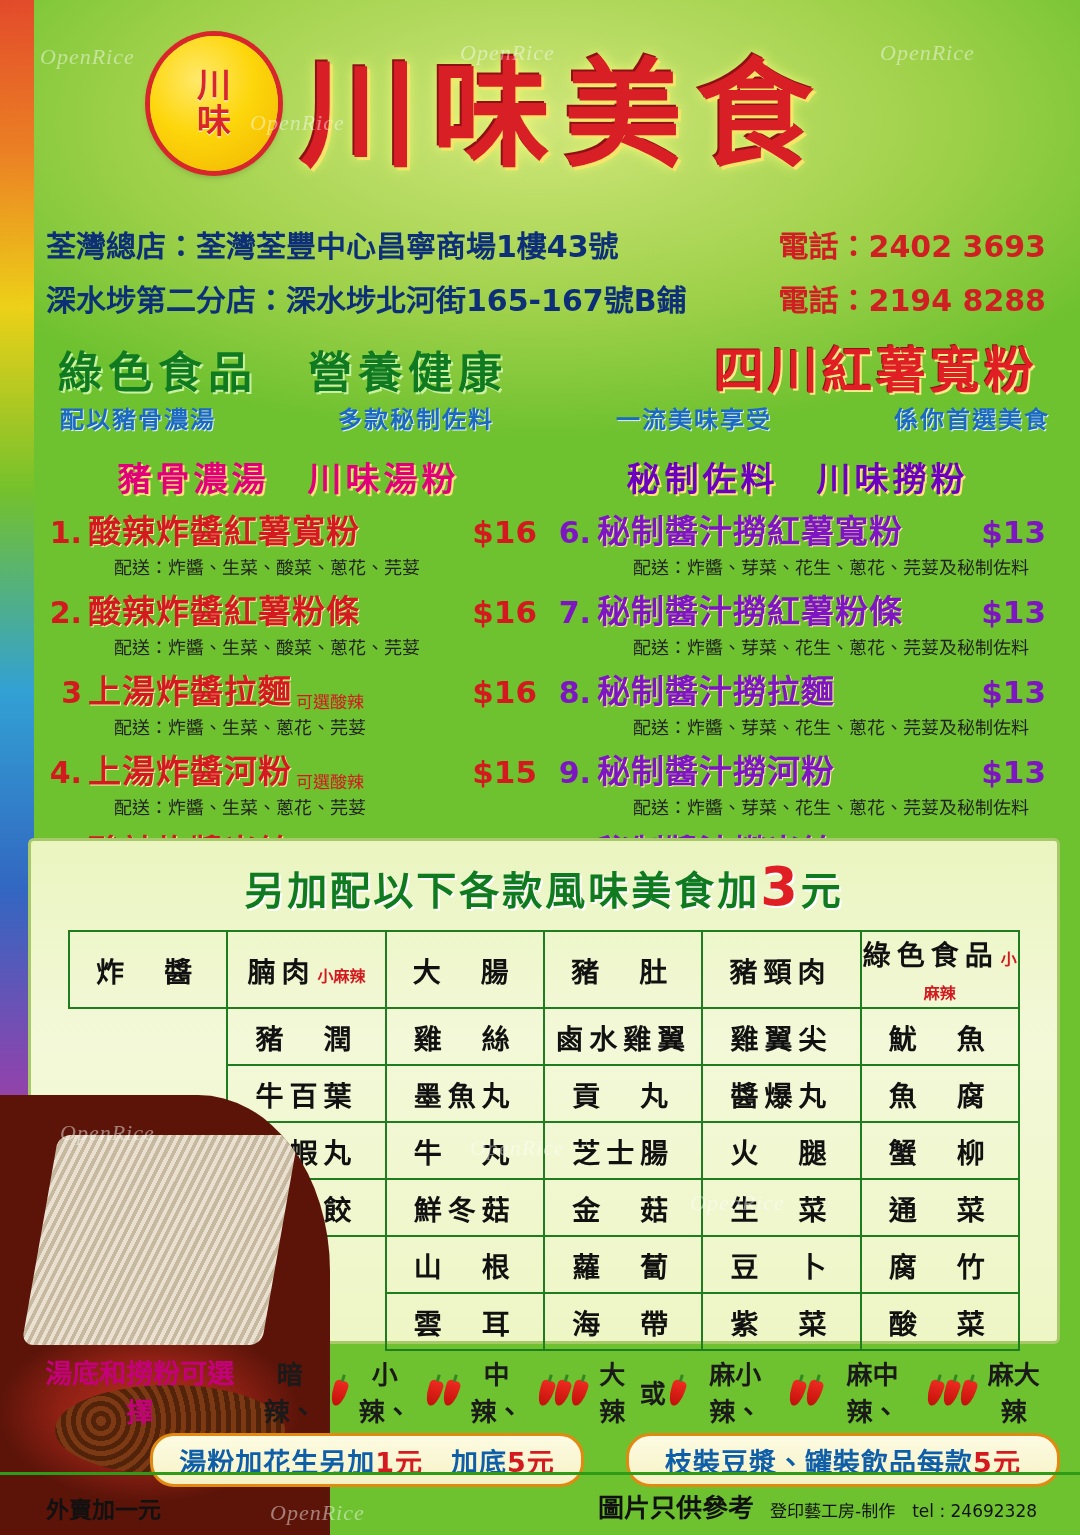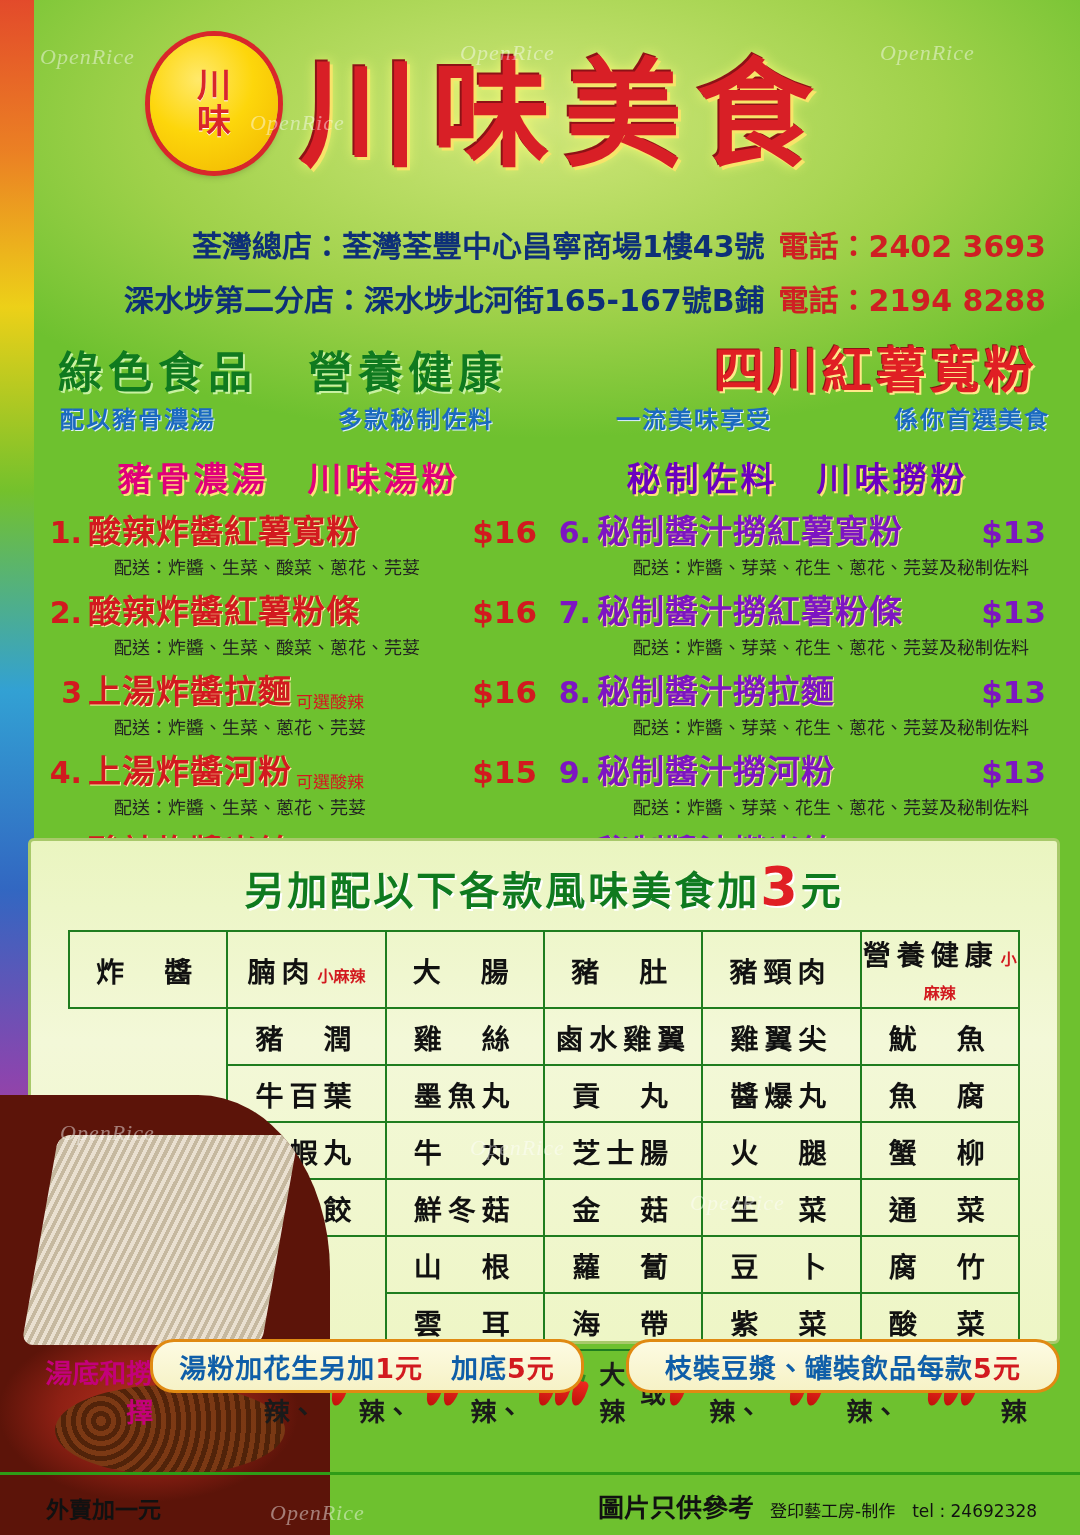--- a/index.html
+++ b/index.html
@@ -47,21 +47,21 @@
       3px 3px 0 #f7e46a,
       -2px -2px 0 #8d1216,
       0 0 14px rgba(255,255,120,.9);
     white-space:nowrap;
     line-height:150px;
   }
 
   
   .addr{position:absolute;left:46px;top:222px;width:1000px;}
   .addrline{
-    display:flex;justify-content:flex-end;align-items:baseline;
+    display:flex;justify-content:space-between;align-items:baseline;
     font-size:30px;color:#0d2f78;font-weight:bold;margin-bottom:10px;
     font-family:"DejaVu Sans","Liberation Sans",sans-serif;
   }
   .addrline .tel{color:#cf1f23;white-space:nowrap;padding-left:14px;}
 
   
   .slogan1{
     position:absolute;left:58px;top:330px;width:980px;
     display:flex;align-items:baseline;gap:19px;
     font-family:"DejaVu Sans","Liberation Sans",sans-serif;
@@ -175,21 +175,21 @@
   .chili{
     display:inline-block;width:14px;height:26px;margin:0 1px -4px 2px;
     background:linear-gradient(180deg,#ef2b20 0%,#c1110b 100%);
     border-radius:40% 40% 60% 60%/20% 20% 80% 80%;
     transform:rotate(18deg);
   }
   .chili::after{content:"";display:block;width:3px;height:7px;background:#2f8a22;margin:-6px auto 0 auto;}
 
   
   .banners{
-    position:absolute;left:150px;top:1339px;width:910px;display:flex;gap:42px;
+    position:absolute;left:150px;top:1433px;width:910px;display:flex;gap:42px;
   }
   .banner{
     flex:1;height:48px;border-radius:24px;
     background:linear-gradient(180deg,#fdfbe2 0%,#f6f2c6 100%);
     border:3px solid #e08a12;
     display:flex;align-items:center;justify-content:center;
     font-size:27px;font-weight:bold;color:#0f5ea8;letter-spacing:1px;
     font-family:"DejaVu Sans","Liberation Sans",sans-serif;
   }
   .banner .hl{color:#d21a1f;}
@@ -360,21 +360,21 @@
       <span>另加配以下各款風味美食加</span><span class="three">3</span><span>元</span>
     </div>
     <table class="grid">
       <tbody>
         <tr>
           <td><span>炸　醬</span><span class="spicy"></span></td>
           <td><span>腩肉</span><span class="spicy">小麻辣</span></td>
           <td><span>大　腸</span><span class="spicy"></span></td>
           <td><span>豬　肚</span><span class="spicy"></span></td>
           <td><span>豬頸肉</span><span class="spicy"></span></td>
-          <td><span>營養健康</span><span class="spicy">小麻辣</span></td>
+          <td><span>綠色食品</span><span class="spicy">小麻辣</span></td>
         </tr>
         <tr>
           <td class="empty"></td>
           <td><span>豬　潤</span></td>
           <td><span>雞　絲</span></td>
           <td><span>鹵水雞翼</span></td>
           <td><span>雞翼尖</span></td>
           <td><span>魷　魚</span></td>
         </tr>
         <tr>

